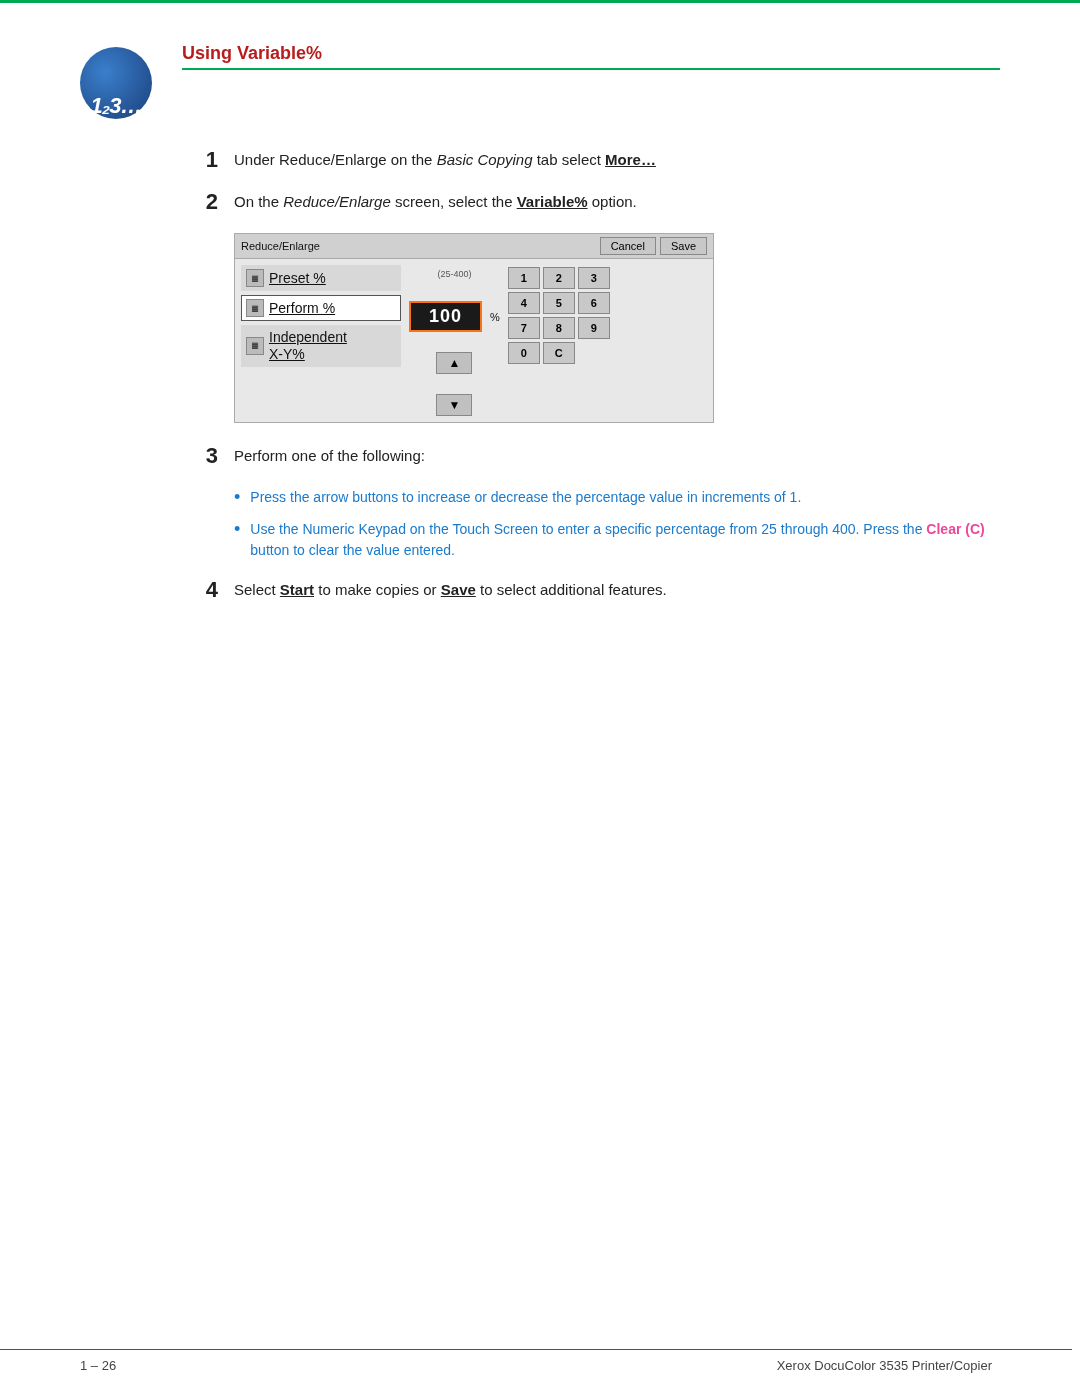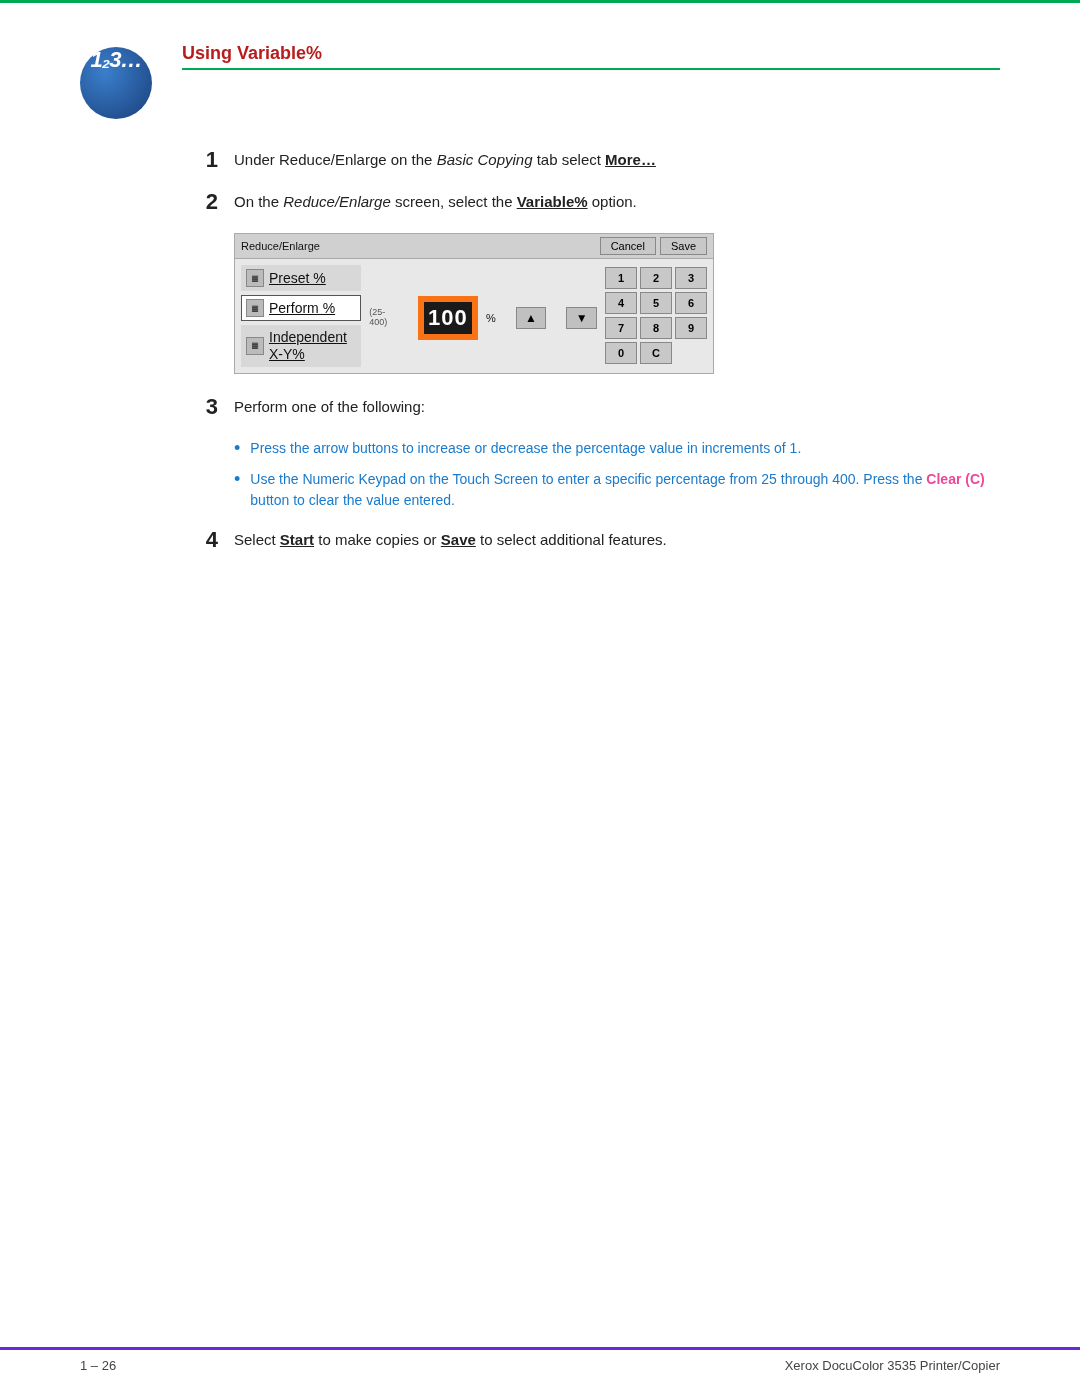--- a/index.html
+++ b/index.html
@@ -32,21 +32,21 @@
       margin-bottom: 30px;
     }
 
     .badge-123 {
       flex-shrink: 0;
       width: 72px;
       height: 72px;
       border-radius: 50%;
       background: radial-gradient(circle at 35% 35%, #3a7fcc, #1a3f7a);
       display: flex;
-      align-items: flex-start;
+      align-items: flex-end;
       justify-content: center;
       color: white;
       font-size: 22px;
       font-weight: bold;
       font-style: italic;
       letter-spacing: -1px;
       margin-top: 4px;
     }
 
     .section-title-block {
@@ -175,40 +175,40 @@
     }
 
     .ui-option-label {
       font-size: 14px;
       line-height: 1.2;
       text-decoration: underline;
     }
 
     .ui-middle {
       display: flex;
-      flex-direction: row;
+      flex-direction: column;
       align-items: center;
       gap: 20px;
       padding-top: 4px;
     }
 
     .ui-range-label {
       font-size: 9px;
       color: #555;
       margin-bottom: 2px;
     }
 
     .ui-value-display {
       background: #1a1a1a;
       color: #ffffff;
-      font-size: 22px;
-      font-weight: bold;
-      padding: 3px 4px;
+      font-size: 18px;
+      font-weight: bold;
+      padding: 3px 18px;
       letter-spacing: 1px;
-      border: 6px solid #f97316;
+      border: 2px solid #f97316;
       min-width: 60px;
       text-align: center;
     }
 
     .ui-percent {
       font-size: 11px;
       margin-left: 4px;
     }
 
     .ui-value-row {
@@ -280,23 +280,23 @@
     .bullet-text strong {
       color: #ec4899;
       font-weight: bold;
     }
 
     
     .footer {
       position: absolute;
       bottom: 24px;
       left: 0;
-      right: 0;
+      right: 8px;
       padding: 0 80px;
-      border-top: 3px solid #6d28d9;
+      border-top: 1px solid #6d28d9;
       display: flex;
       justify-content: space-between;
       align-items: center;
       padding-top: 8px;
       font-size: 13px;
       color: #444;
     }
   </style>
 </head>
 <body>

